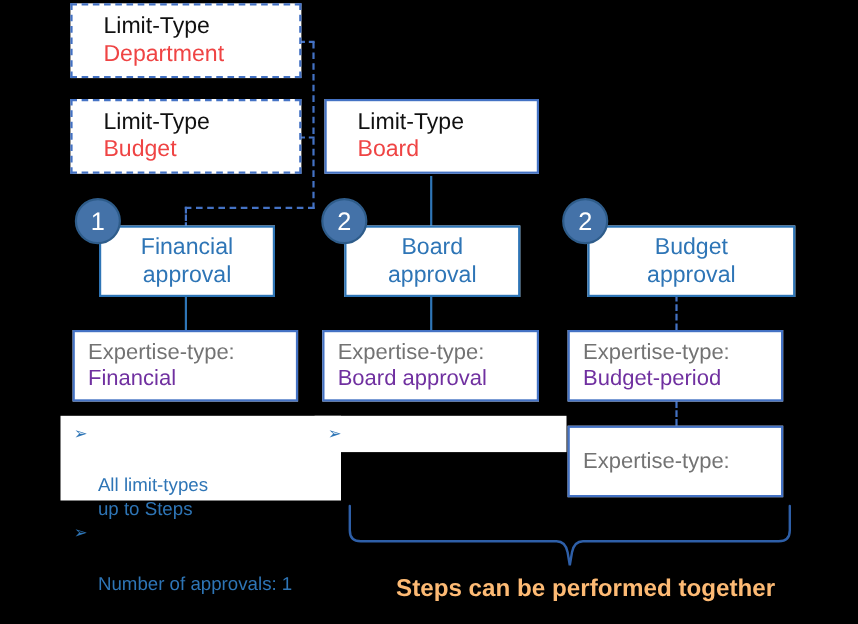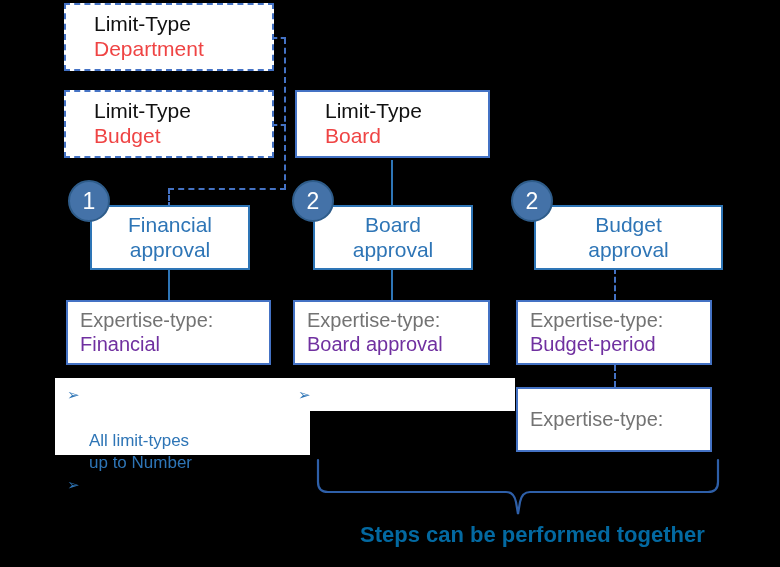--- a/index.html
+++ b/index.html
@@ -132,21 +132,21 @@
     color: #2E75B6;
     font-size: 15px;
   }
 
   
   .brace {
     position: absolute;
   }
   .caption {
     position: absolute;
-    color: #0369a1;
+    color: #fdba74;
     font-size: 22px;
     font-weight: bold;
     white-space: nowrap;
   }
 </style>
 </head>
 <body>
 
 <div id="canvas">
 
@@ -226,24 +226,25 @@
 
   <div class="box expertise-box" style="left:516px; top:387px; width:196px; height:65px;">
     <span class="line1">Expertise-type:</span>
   </div>
 
   <div class="note" style="left:55px; top:378px; width:255px; height:77px; padding-top:7px;">
     <ul>
       <li>
         <span class="arrow">➢</span>
         <span>All limit-types
-up to Number</span>
+up to Steps</span>
       </li>
       <li>
         <span class="arrow">➢</span>
+        <span>Number of approvals: 1</span>
       </li>
     </ul>
   </div>
 
   <div class="note" style="left:286px; top:378px; width:229px; height:33px; padding-top:7px;">
     <ul>
       <li>
         <span class="arrow">➢</span>
       </li>
     </ul>

